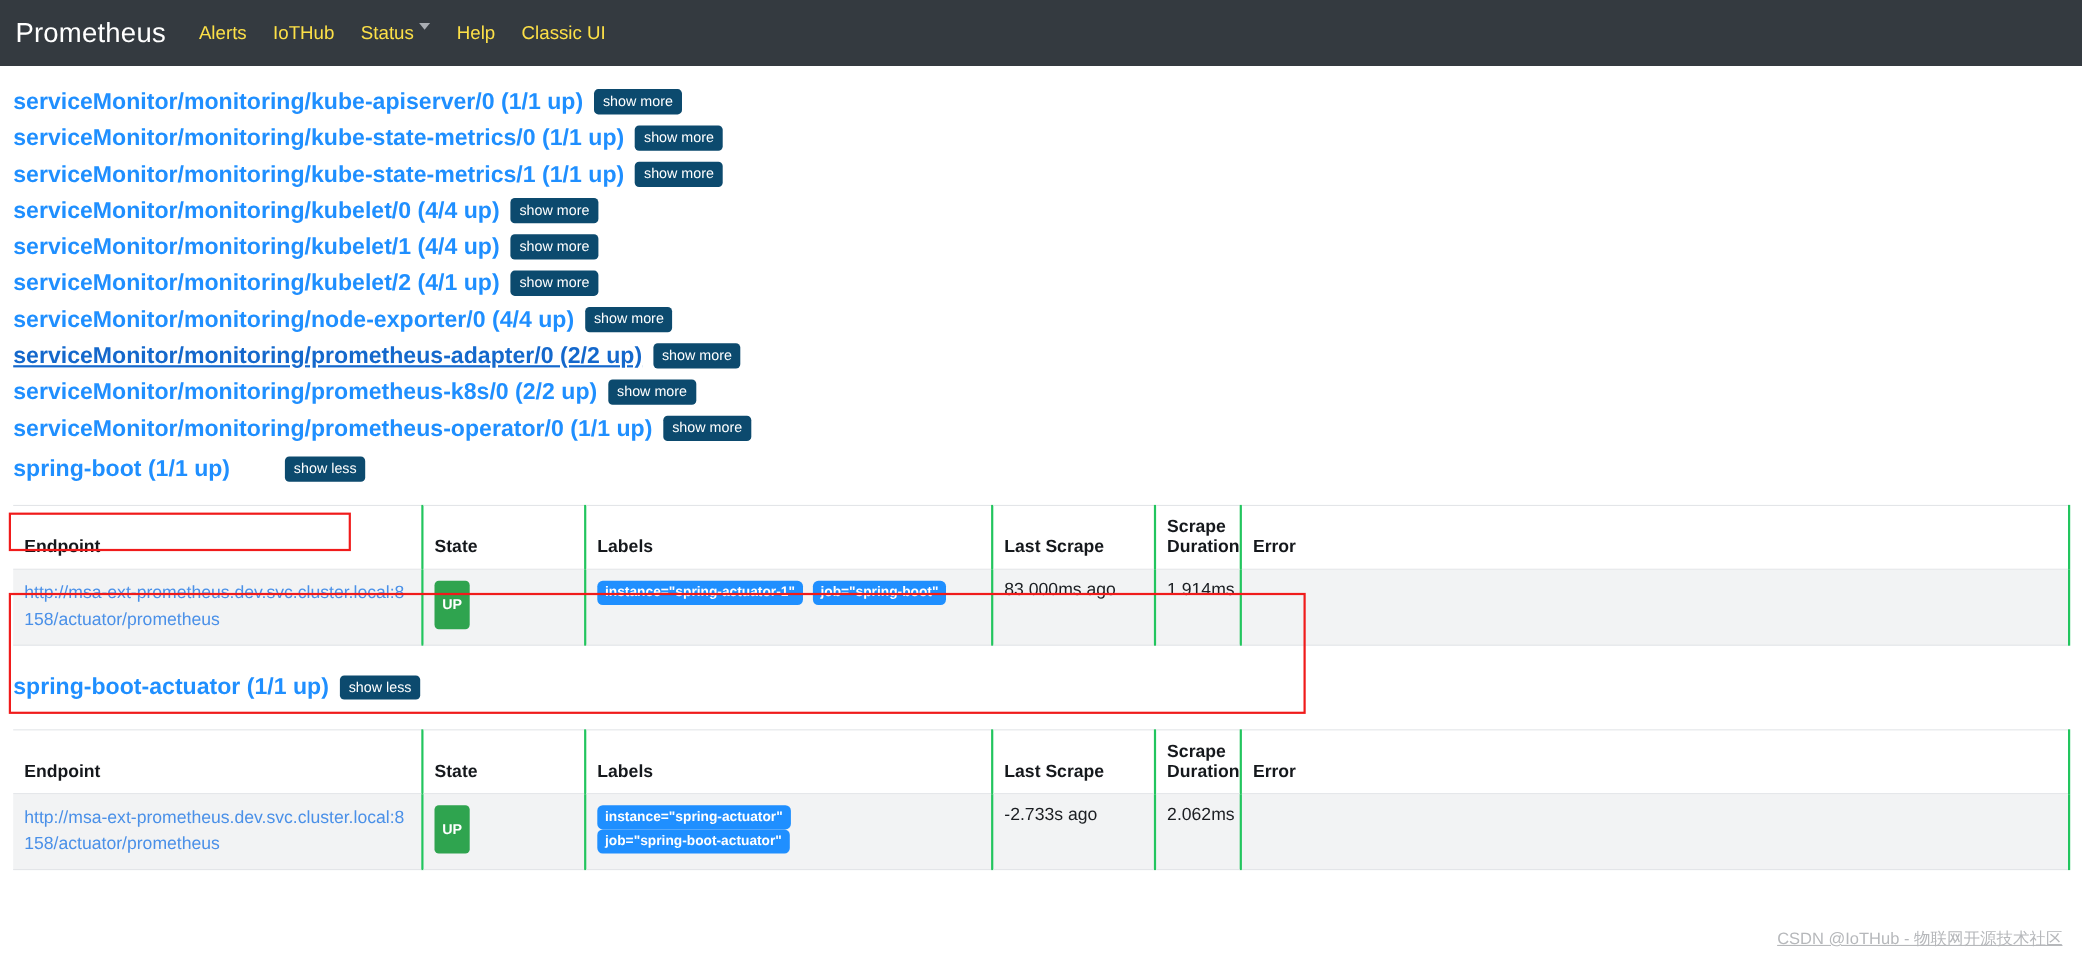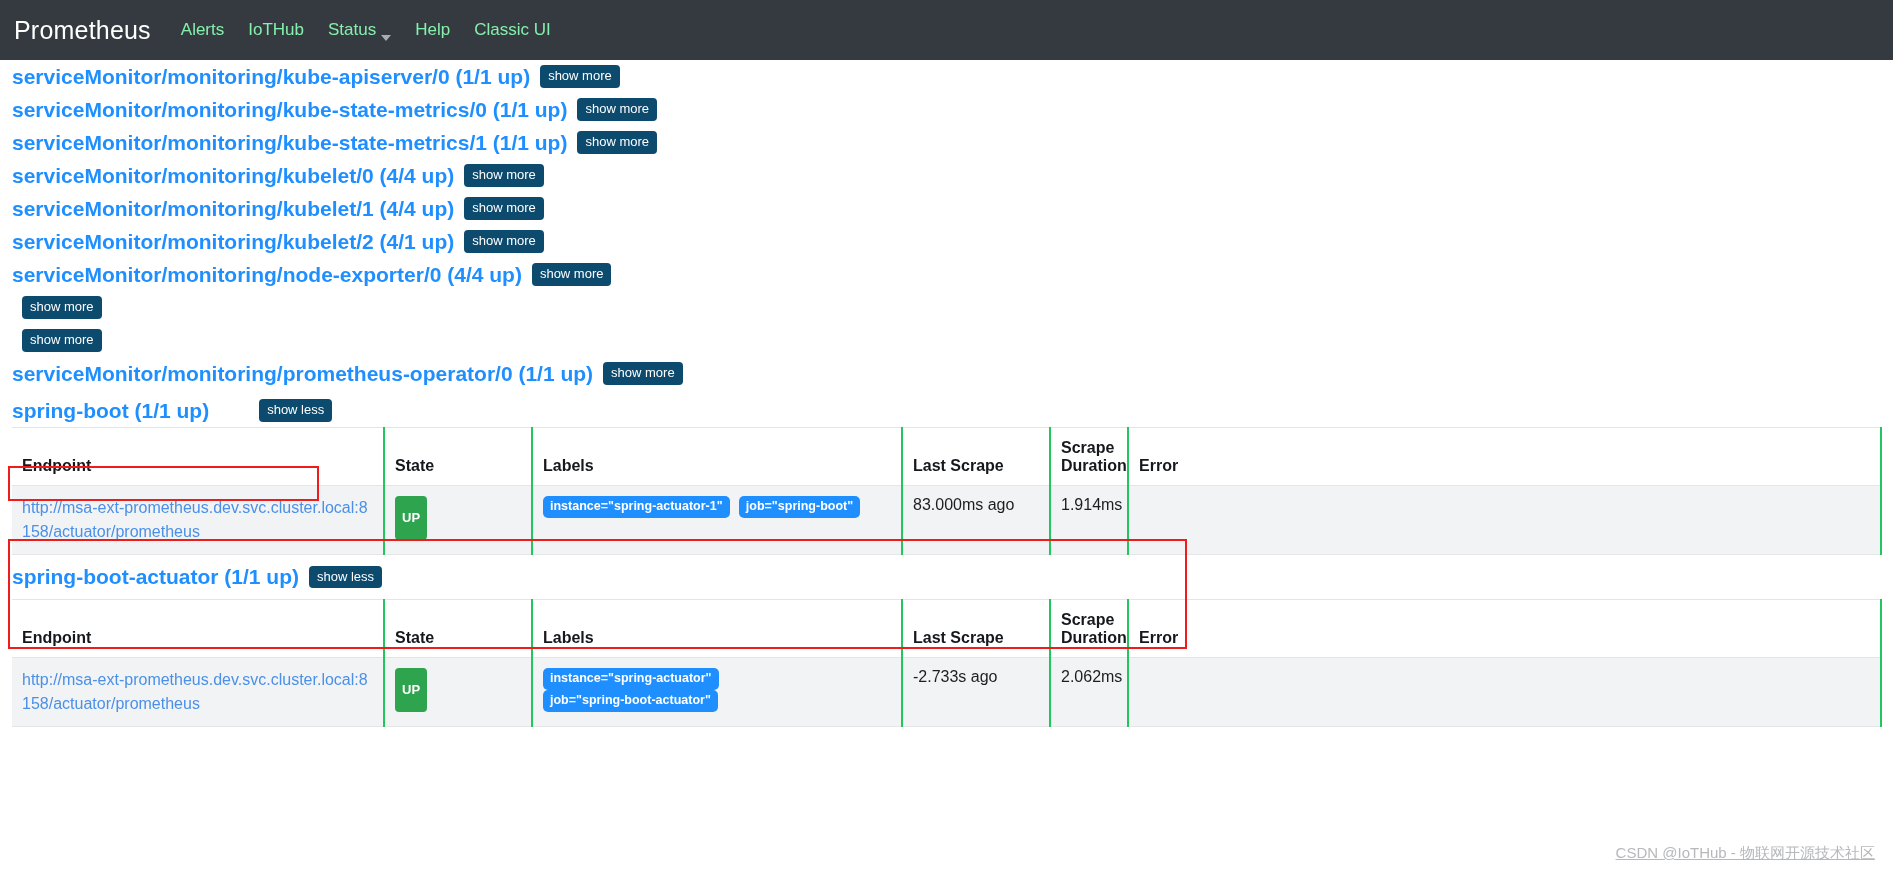--- a/index.html
+++ b/index.html
@@ -25,27 +25,27 @@
   }
   .brand {
     color: #ffffff;
     font-size: 25px;
     font-weight: 400;
     letter-spacing: .2px;
     margin-right: 30px;
     white-space: nowrap;
   }
   .nav-link {
-    color: #86efac;
+    color: #fde047;
     font-size: 17px;
     margin-right: 24px;
     white-space: nowrap;
     text-decoration: none;
     display: flex;
-    align-items: flex-end;
+    align-items: flex-start;
   }
   .caret {
     display: inline-block;
     width: 0; height: 0;
     border-left: 5px solid transparent;
     border-right: 5px solid transparent;
     border-top: 6px solid #a9adb3;
     margin-left: 5px;
     position: relative;
     top: 1px;
@@ -58,21 +58,21 @@
     top: 38px;
     width: 75px;
     height: 22px;
     background: #2a7fff;
     border-radius: 4px;
     z-index: 1;
   }
 
   
   .content {
-    padding: 0 12px;
+    padding: 16px 12px;
     position: relative;
   }
   .target-row {
     display: flex;
     align-items: center;
     height: 33px;
     white-space: nowrap;
   }
   .target-title {
     color: #1f8fff;
@@ -242,24 +242,26 @@
     <a class="target-title">serviceMonitor/monitoring/kubelet/2 (4/1 up)</a>
     <button class="toggle-btn">show more</button>
   </div>
 
   <div class="target-row">
     <a class="target-title">serviceMonitor/monitoring/node-exporter/0 (4/4 up)</a>
     <button class="toggle-btn">show more</button>
   </div>
 
   <div class="target-row">
-    <button class="toggle-btn">show more</button>
-  </div>
-
-  <div class="target-row">
+    <a class="target-title hovered">serviceMonitor/monitoring/prometheus-adapter/0 (2/2 up)</a>
+    <button class="toggle-btn">show more</button>
+  </div>
+
+  <div class="target-row">
+    <a class="target-title">serviceMonitor/monitoring/prometheus-k8s/0 (2/2 up)</a>
     <button class="toggle-btn">show more</button>
   </div>
 
   <div class="target-row">
     <a class="target-title">serviceMonitor/monitoring/prometheus-operator/0 (1/1 up)</a>
     <button class="toggle-btn">show more</button>
   </div>
 
   <div class="target-row" style="margin-top:4px;gap:40px;">
     <a class="target-title">spring-boot (1/1 up)</a>

